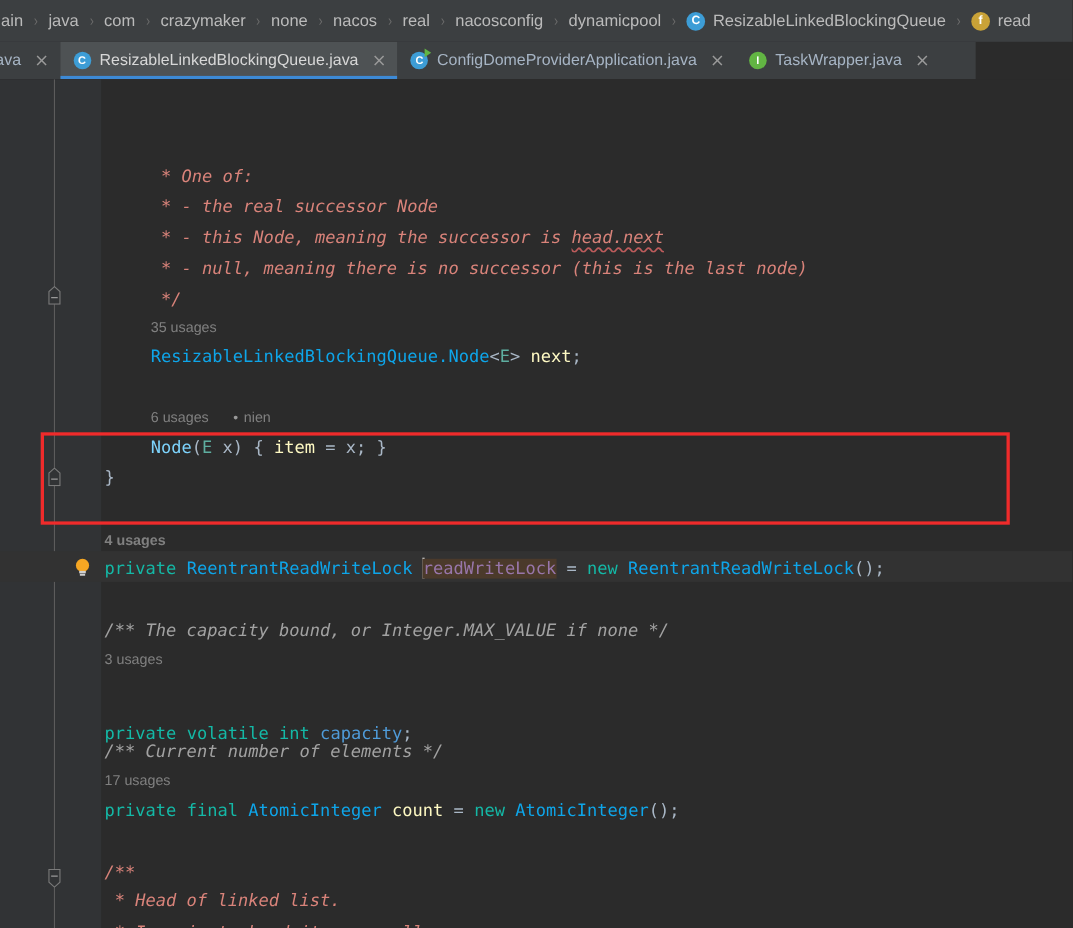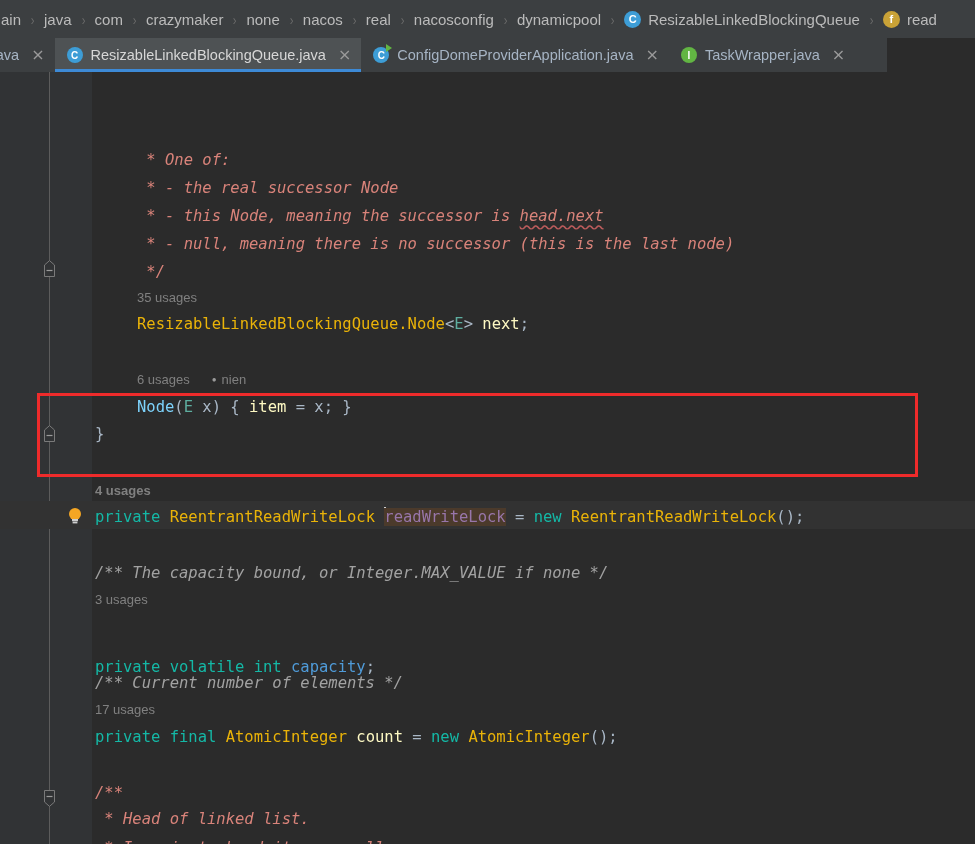--- a/index.html
+++ b/index.html
@@ -200,21 +200,21 @@
     display: inline-block;
     width: 2px;
     height: 19px;
     background: #d0d0d0;
     vertical-align: -4px;
     margin-right: -2px;
   }
 
   
   .t-kw       { color: #14b8a6; }
-  .t-type     { color: #eab308; }
+  .t-type     { color: #0ea5e9; }
   .t-field    { color: #fef9c3; }
   .t-fieldblue{ color: #4f9bd9; }
   .t-generic  { color: #5eaea0; }
   .t-ctor     { color: #7dd3fc; }
   .t-comment  { color: #d9837a; font-style: italic; }
   .t-jdoc     { color: #a2a2a2; font-style: italic; }
   .t-punct    { color: #a9b7c6; }
   .t-sel      { color: #9876aa; background: #4b3a2b; }
   .wavy {
     text-decoration: underline;

